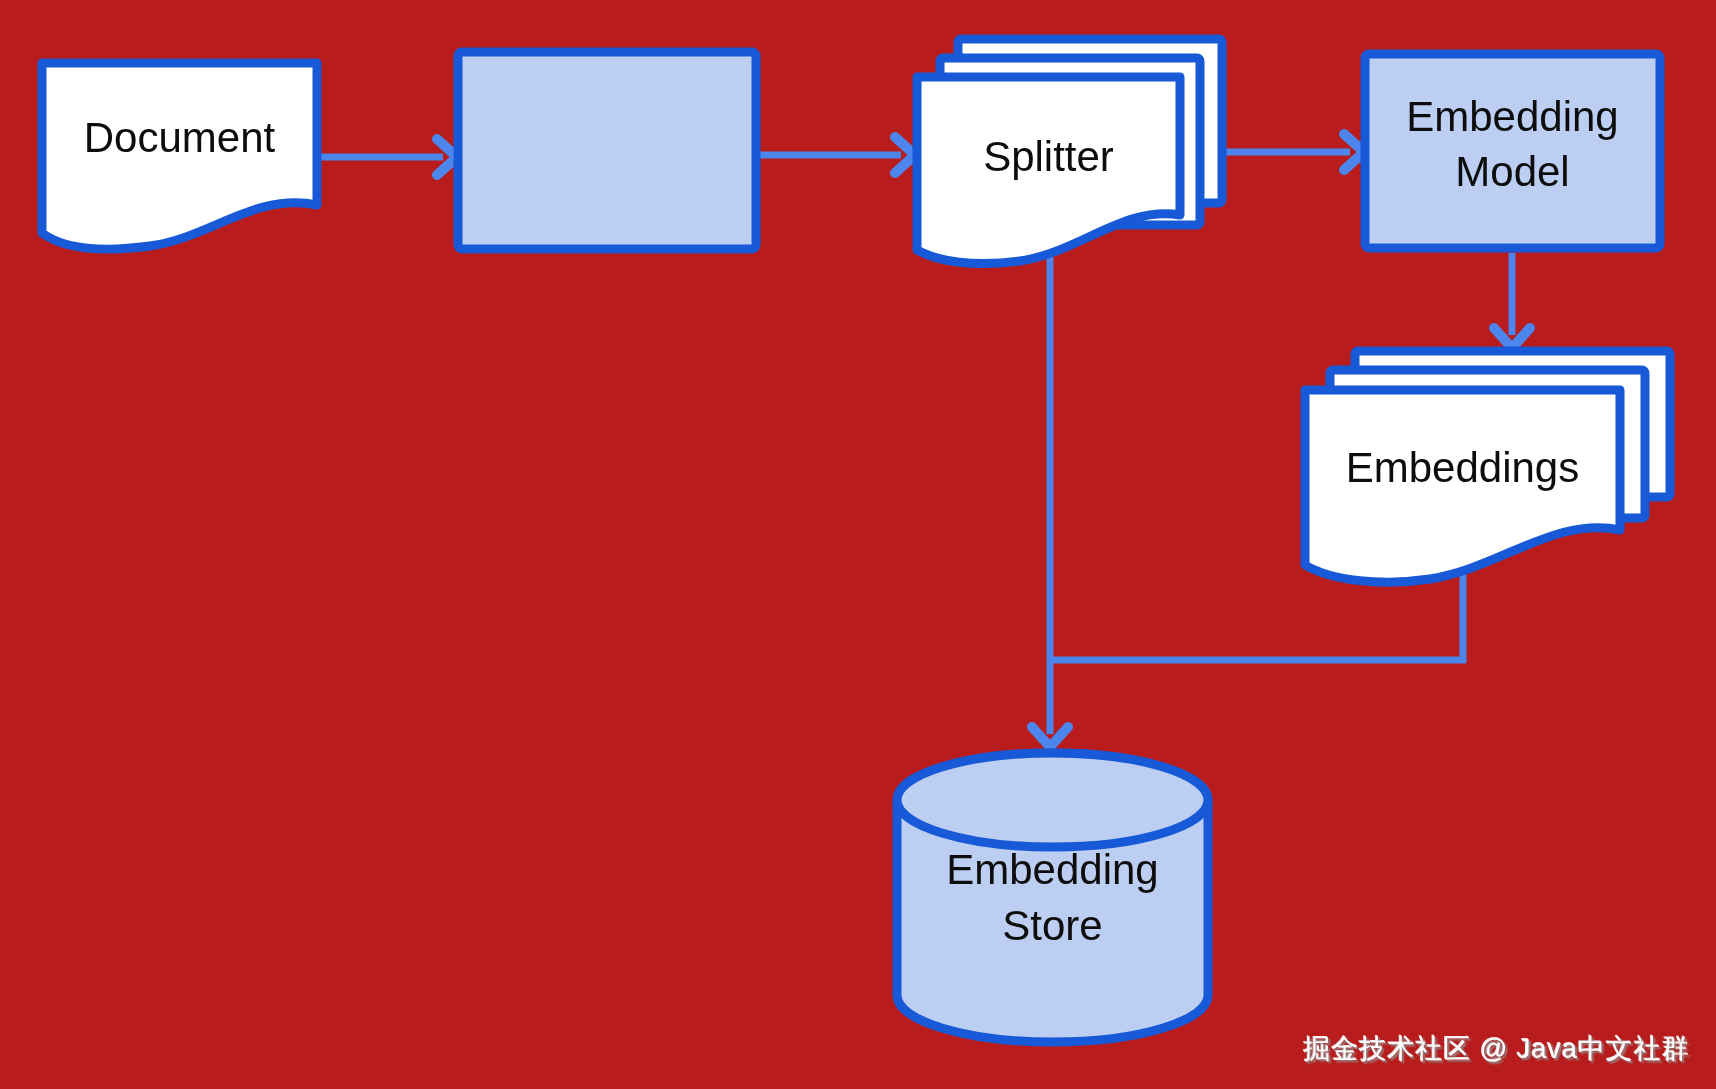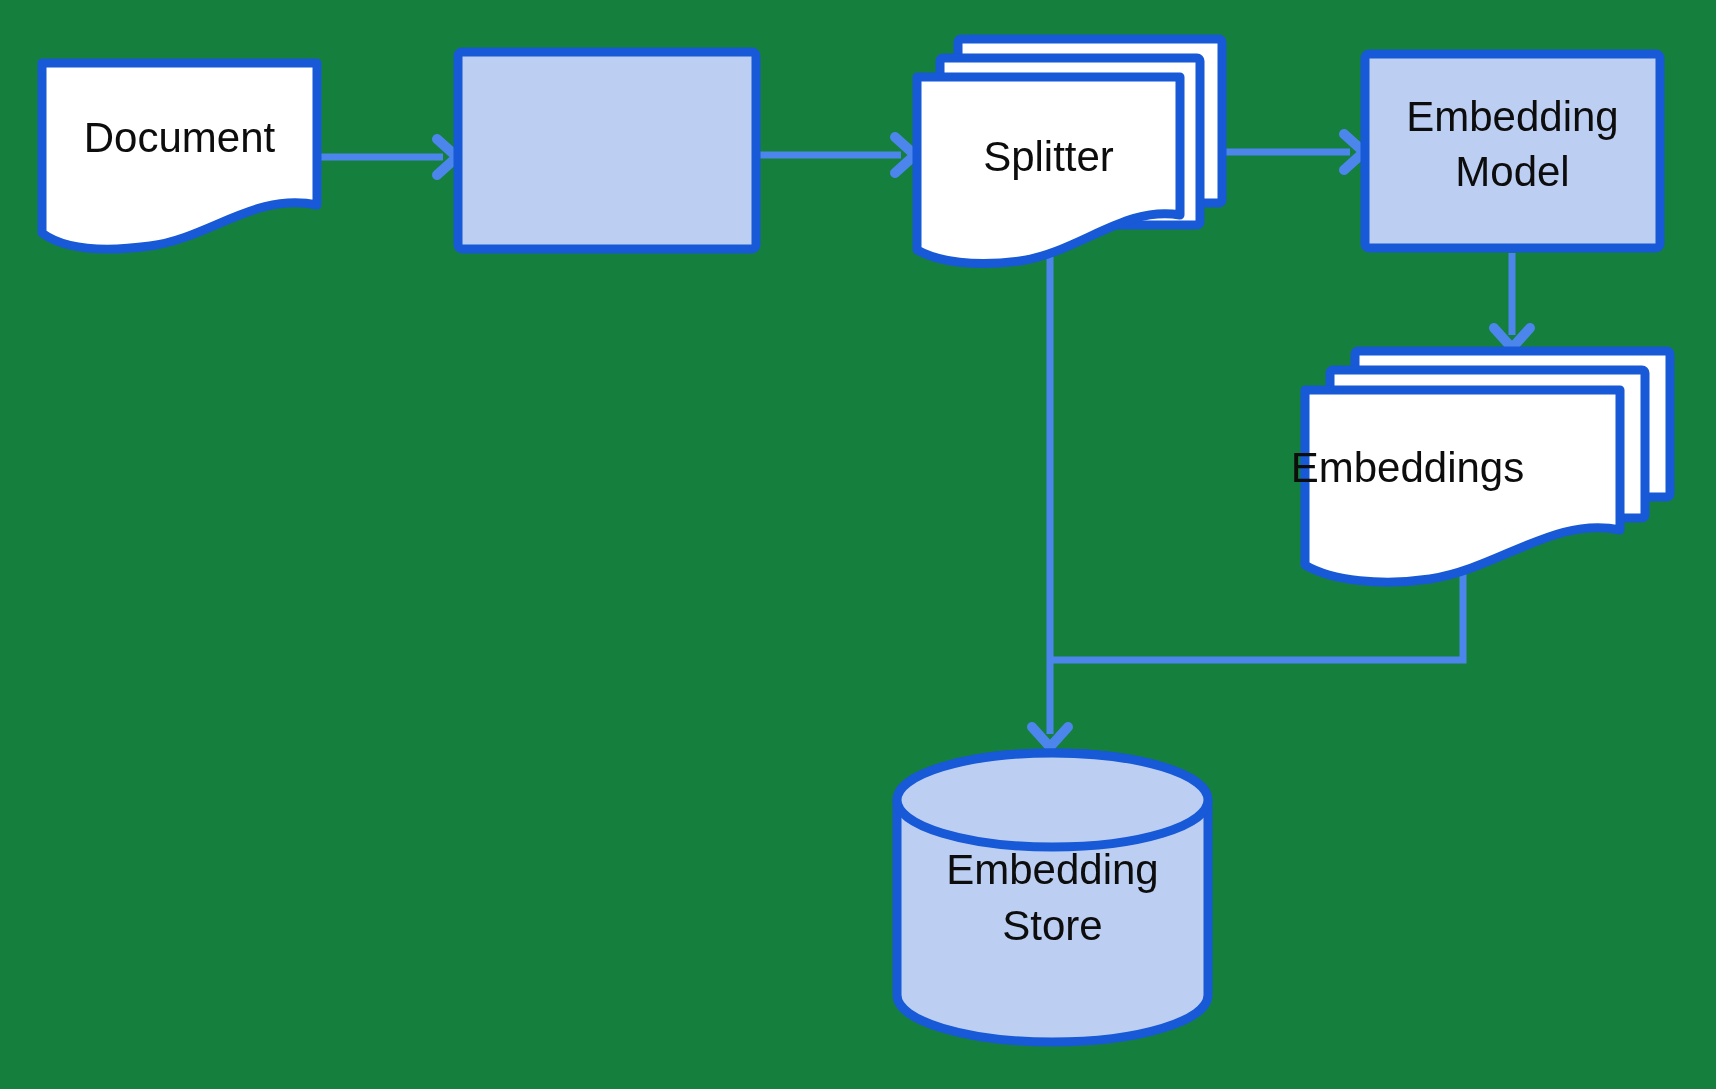--- a/index.html
+++ b/index.html
@@ -1,20 +1,20 @@
 <!DOCTYPE html>
 <html style="--shape-border: #1759d6; --shape-fill: #bccff2; --arrow: #4c85ec; --text: #0d0d0d;"><head>
 <meta charset="utf-8">
 <style>
   html, body { margin: 0; padding: 0; background: #ffffff; }
   .canvas {
     position: relative;
     width: 1716px;
     height: 1089px;
-    background: #15803d;
+    background: #b91c1c;
     overflow: hidden;
     font-family: "Liberation Sans", sans-serif;
   }
   .canvas svg { position: absolute; left: 0; top: 0; }
 
   
   .sheet {
     fill: #ffffff;
     stroke: var(--shape-border, #1759d6);
     stroke-width: 9;
@@ -126,18 +126,19 @@
   </svg>
 
   <div class="label" style="left:42px; top:63px; width:275px; height:150px;">Document</div>
 
 
   <div class="label" style="left:917px; top:77px; width:263px; height:160px;">Splitter</div>
 
   <div class="label" style="left:1365px; top:54px; width:295px; height:180px;">Embedding
 Model</div>
 
-  <div class="label" style="left:1250px; top:390px; width:315px; height:155px;">Embeddings</div>
+  <div class="label" style="left:1305px; top:390px; width:315px; height:155px;">Embeddings</div>
 
   <div class="label" style="left:897px; top:790px; width:311px; height:215px;">Embedding
 Store</div>
 
+  <div class="watermark">掘金技术社区 @ Java中文社群</div>
 </div>
 
 </body></html>

